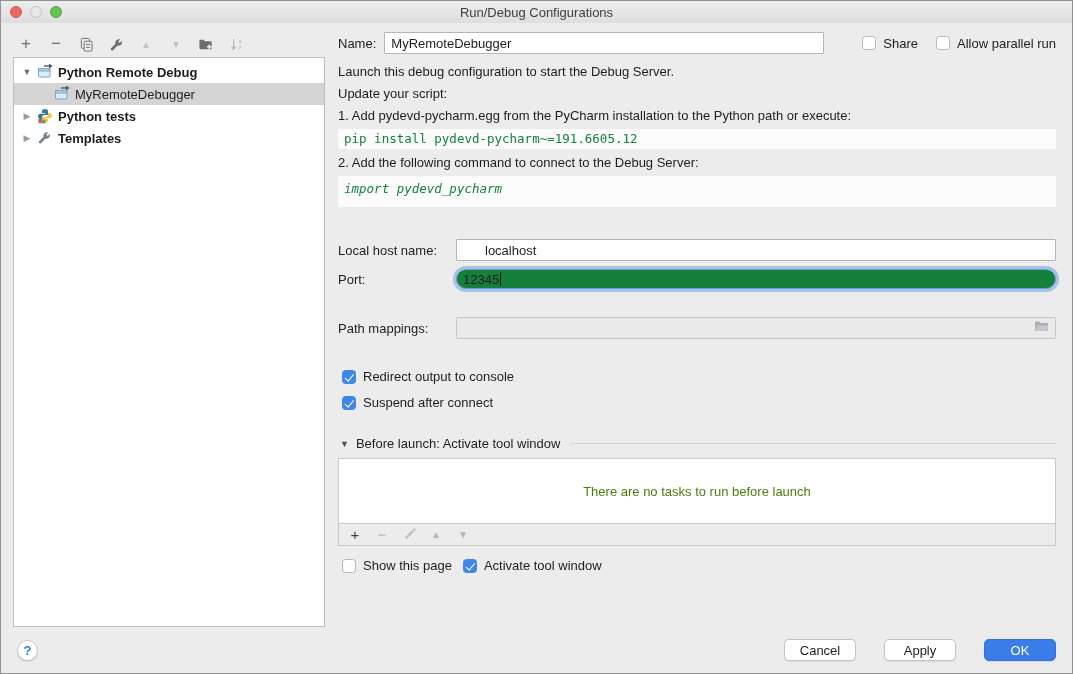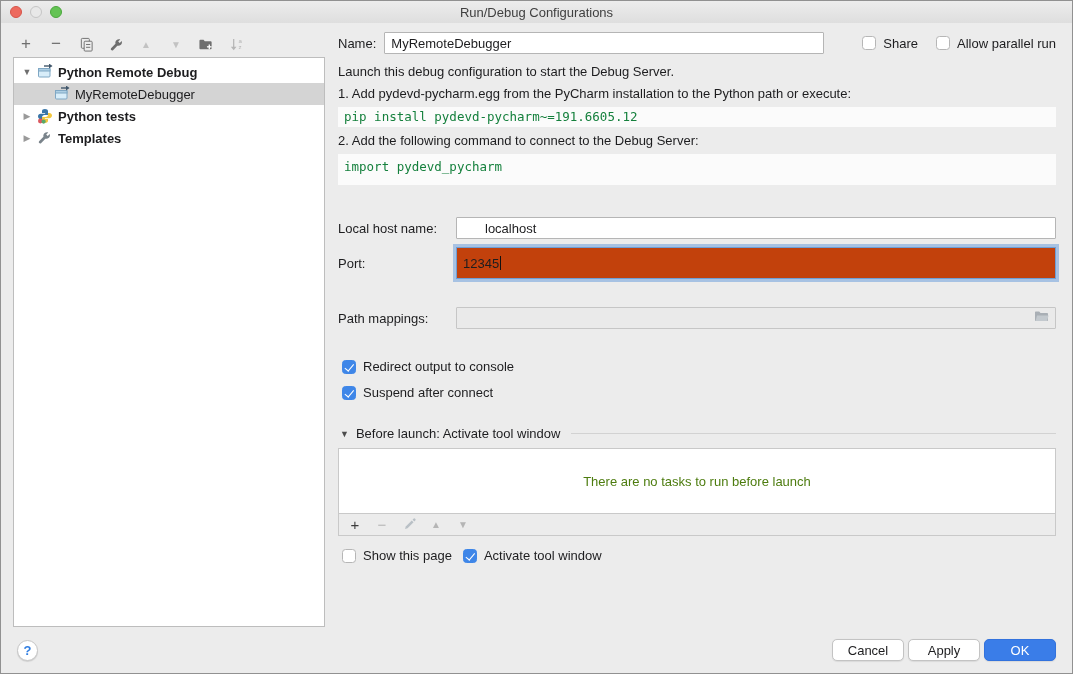--- a/index.html
+++ b/index.html
@@ -60,29 +60,29 @@
   .cb.checked::after {
     content:""; position:absolute; left:4.2px; top:1.6px; width:3.6px; height:7.5px;
     border-right:1.6px solid #fff; border-bottom:1.6px solid #fff; transform:rotate(40deg);
   }
   .desc-line { line-height:22px; white-space:nowrap; }
   .code-block {
     background:#fbfbfb; font-family:"DejaVu Sans Mono","Liberation Mono",monospace;
     font-size:12.5px; color:#15803d; white-space:pre; overflow:hidden;
   }
   .code-one { margin-top:2px; margin-bottom:4px; padding:2px 6px; line-height:16px; }
-  .code-two { margin-top:3px; padding:4px 12px 10px 6px; line-height:17px; }
+  .code-two { margin-top:3px; padding:4px 12px 10px 6px; line-height:17px;font-style:italic; }
   .step2 { line-height:20px; }
   .field-row { display:flex; align-items:center; }
   .field-row .flbl { width:118px; flex:none; }
   .grow-input { flex:1;padding-left:28px; }
   .row-localhost { margin-top:32px; }
   .row-port { margin-top:8px; }
   .port-field {
-    flex:1; height:32px; background:#c2410c; border:1px solid #6f9fd6; border-radius:0;
+    flex:1; height:20px; background:#15803d; border:1px solid #6f9fd6; border-radius:12px;
     box-shadow:0 0 0 3px rgba(111,160,220,.55); display:flex; align-items:center; padding:0 6px;
   }
   .caret { display:inline-block; width:1px; height:14px; background:#111; margin-left:1px; }
   .row-path { margin-top:28px; }
   .path-field {
     flex:1; height:22px; background:#eaeaea; border:1px solid #c6c6c6; border-radius:1px;
     display:flex; align-items:center; justify-content:flex-end; padding:0 5px;
   }
   .cb-row1 { margin-top:30px; display:flex; align-items:center; padding-left:4px; }
   .cb-row2 { margin-top:11px; display:flex; align-items:center; padding-left:4px; }
@@ -103,21 +103,21 @@
   .tasks-toolbar .disabled { color:#b5b5b5; }
   .bottom-cb-row { margin-top:12px; display:flex; align-items:center; gap:11px; padding-left:4px; }
   
   .footer { position:absolute; left:0; right:0; bottom:0; height:46px;
             display:flex; align-items:center; padding:0 16px; }
   .help-btn {
     width:21px; height:21px; border-radius:50%; background:#fff; border:1px solid #c6c6c6;
     box-shadow:0 1px 1px rgba(0,0,0,.12); color:#2f7de1; font-weight:bold; font-size:13px;
     display:flex; align-items:center; justify-content:center;
   }
-  .btns { margin-left:auto; display:flex; gap:4px;padding-left:16px; }
+  .btns { margin-left:auto; display:flex; gap:28px;padding-left:16px; }
   .btn {
     min-width:72px; height:22px; border-radius:5px; background:#fff; border:1px solid #c3c3c3;
     font-family:inherit; font-size:13px; color:#1d1d1f; display:flex; align-items:center;
     justify-content:center; padding:0 14px; box-shadow:0 .5px 1px rgba(0,0,0,.08);
   }
   .btn.primary { background:#3a7de8; border-color:#3272dd; color:#fff; }
 </style>
 </head>
 <body>
 
@@ -231,20 +231,21 @@
             <span>Share</span>
           </span>
           <span class="cb-pair">
             <span class="cb"></span>
             <span>Allow parallel run</span>
           </span>
         </div>
       </div>
 
       <div class="desc-line">Launch this debug configuration to start the Debug Server.</div>
+      <div class="desc-line">Update your script:</div>
       <div class="desc-line">1. Add pydevd-pycharm.egg from the PyCharm installation to the Python path or execute:</div>
 
       <div class="code-block code-one">pip install pydevd-pycharm~=191.6605.12</div>
 
       <div class="desc-line step2">2. Add the following command to connect to the Debug Server:</div>
 
       <div class="code-block code-two"><span>import pydevd_pycharm</span><br></div>
 
       <div class="field-row row-localhost">
         <span class="flbl">Local host name:</span>

